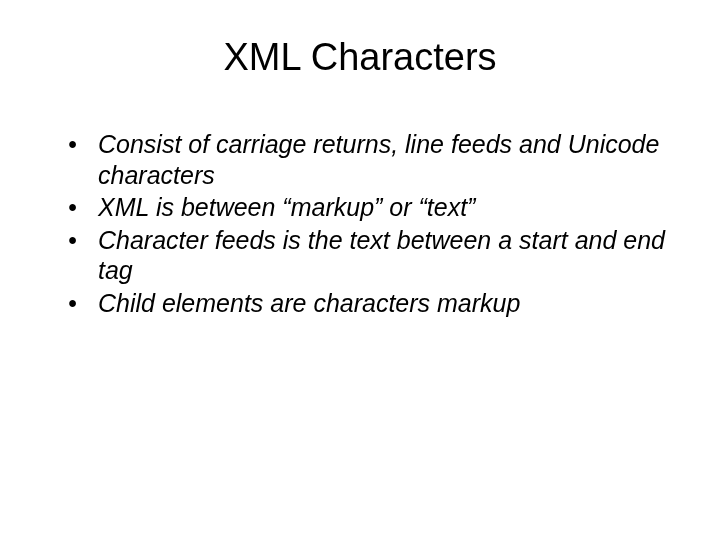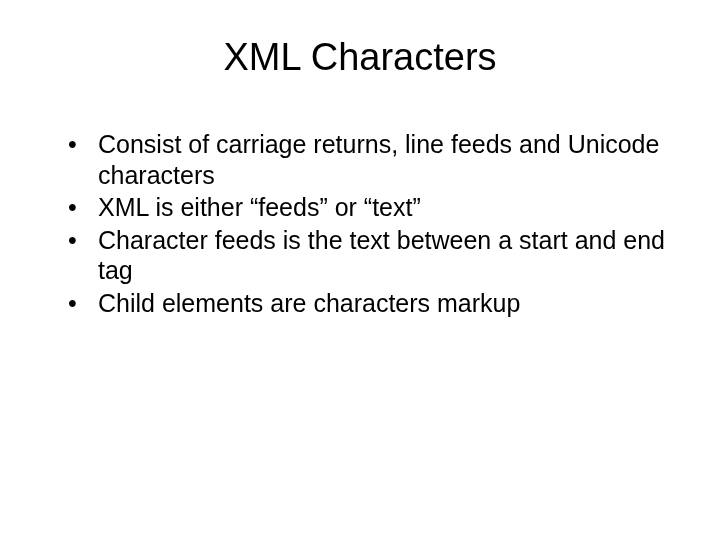--- a/index.html
+++ b/index.html
@@ -19,20 +19,21 @@
   .title {
     text-align: center;
     font-size: 38px;
     font-weight: 400;
     margin-bottom: 50px;
     margin-top: 8px;
   }
   .bullets {
     list-style: none;
     padding-left: 28px;
+    font-style: italic;
   }
   .bullets li {
     position: relative;
     font-size: 25px;
     line-height: 1.22;
     padding-left: 30px;
     margin-bottom: 2px;
   }
   .bullets li::before {
     content: "•";
@@ -42,17 +43,17 @@
     font-size: 25px;
   }
 </style>
 </head>
 <body>
 
 <div class="slide">
   <h1 class="title">XML Characters</h1>
   <ul class="bullets">
     <li>Consist of carriage returns, line feeds and Unicode characters</li>
-    <li>XML is either “feeds” or “text”</li>
+    <li>XML is between “markup” or “text”</li>
     <li>Character feeds is the text between a start and end tag</li>
     <li>Child elements are characters markup</li>
   </ul>
 </div>
 
 </body></html>

